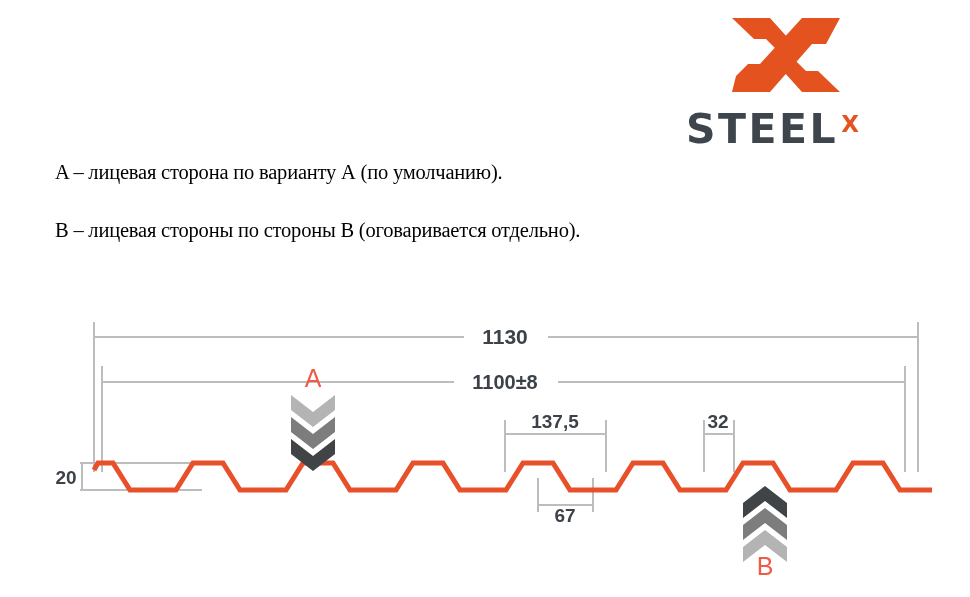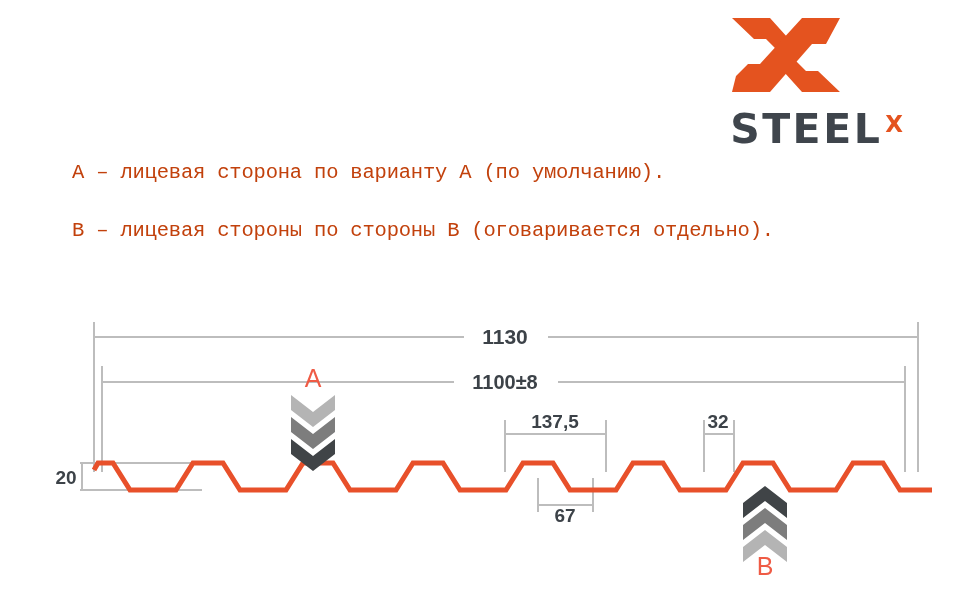--- a/index.html
+++ b/index.html
@@ -16,21 +16,21 @@
   .logo-block{
     position:absolute;
     left:686px;top:14px;
     width:214px;height:132px;
   }
   .logo-mark{
     position:absolute;left:44px;top:0;width:112px;height:82px;
   }
   .logo-word{
     position:absolute;left:0;top:92px;width:214px;height:44px;
-    display:flex;align-items:flex-end;justify-content:flex-end;
+    display:flex;align-items:flex-end;justify-content:flex-start;
   }
   .logo-steel{
     font-family:"DejaVu Sans", sans-serif;
     font-size:41px;
     font-weight:bold;
     letter-spacing:2.5px;
     color:#3f454c;
     line-height:1;
   }
   .logo-x{
@@ -40,23 +40,23 @@
     color:#e4531f;
     line-height:1;
     position:relative;
     top:-14px;
     left:3px;
   }
 
   
   .note{
     position:absolute;
-    left:72px;
-    color:#c2410c;
-    font-family:Liberation Mono, monospace;
+    left:55px;
+    color:#000000;
+    font-family:Liberation Serif, serif;
     font-size:20.5px;
     letter-spacing:-0.2px;
     white-space:nowrap;
   }
   .note-a{top:161px;}
   .note-b{top:219px;}
 
   
   .drawing{
     position:absolute;left:2px;top:300px;width:970px;height:290px;

